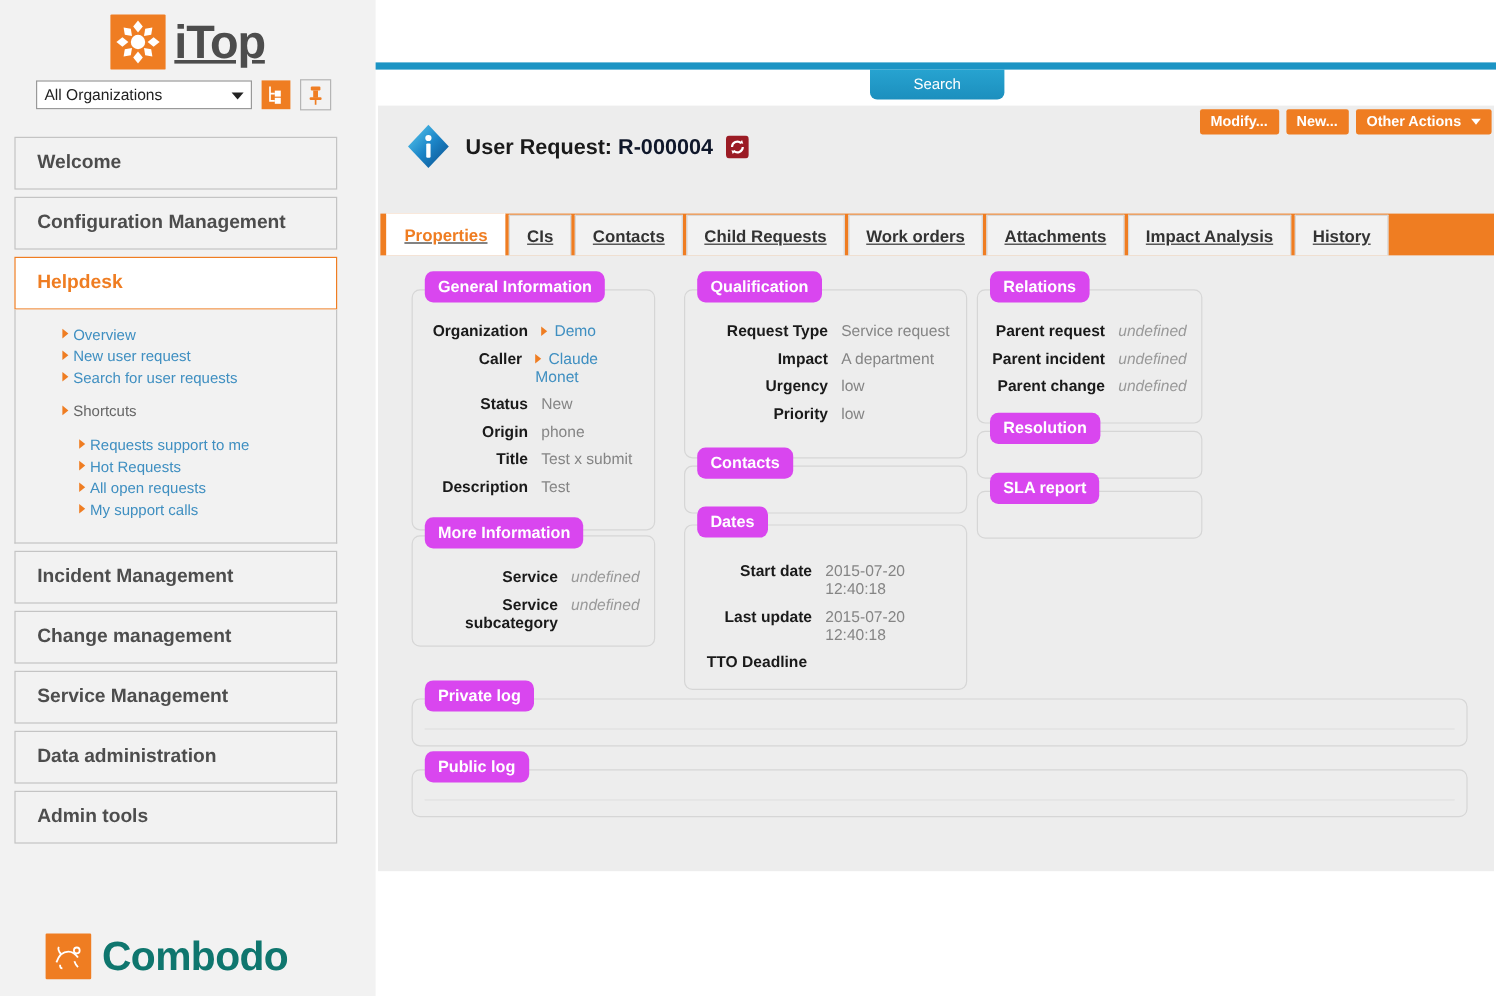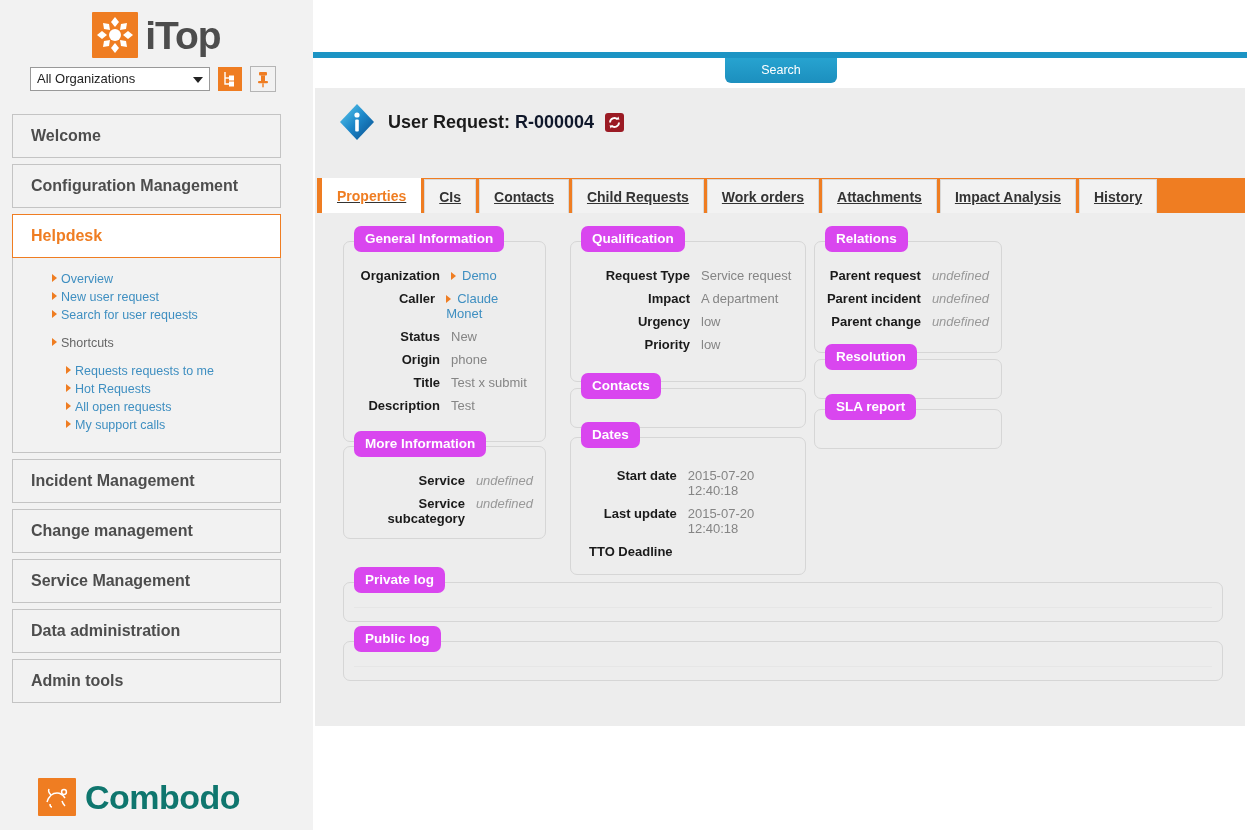--- a/index.html
+++ b/index.html
@@ -16,21 +16,21 @@
   #left-pane {
     position:absolute; left:0; top:0; width:313px; height:830px;
     background:#f2f2f2;
   }
   #logo-block { position:absolute; left:0; top:12px; width:313px; height:52px; text-align:center; }
   .logo-inline { display:inline-flex; align-items:center; gap:7px; }
   .itop-mark {
     width:46px; height:46px; background:#ef7d22; position:relative; border-radius:1px;
   }
   .itop-mark svg { position:absolute; left:0; top:0; }
-  .itop-word { font-size:39px; font-weight:bold; color:#4d4d4d; letter-spacing:-1px; line-height:1; }
+  .itop-word { font-size:39px; font-weight:bold; color:#4d4d4d; letter-spacing:-1px; line-height:1;text-decoration:underline; }
 
   #org-row { position:absolute; left:30px; top:66px; display:flex; align-items:center; gap:8px; }
   #org-select {
     width:180px; height:24px; background:#fff; border:1px solid #999;
     font-family:"Liberation Sans", sans-serif; font-size:13px; color:#222;
     padding:0 2px 0 6px; line-height:22px; position:relative; cursor:pointer;
   }
   #org-select .caret {
     position:absolute; right:6px; top:9px; width:0;height:0;
     border-left:5px solid transparent; border-right:5px solid transparent; border-top:6px solid #222;
@@ -230,21 +230,21 @@
         <span class="sub-link">Search for user requests</span>
       </div>
       <div class="gap-row"></div>
       <div class="sub-item lvl1">
         <span class="arw"></span>
         <span class="sub-plain">Shortcuts</span>
       </div>
       <div class="gap-row"></div>
       <div class="sub-item lvl2">
         <span class="arw"></span>
-        <span class="sub-link">Requests requests to me</span>
+        <span class="sub-link">Requests support to me</span>
       </div>
       <div class="sub-item lvl2">
         <span class="arw"></span>
         <span class="sub-link">Hot Requests</span>
       </div>
       <div class="sub-item lvl2">
         <span class="arw"></span>
         <span class="sub-link">All open requests</span>
       </div>
       <div class="sub-item lvl2">
@@ -313,20 +313,32 @@
 </div>
 <div id="power-caret"></div>
 
 <div id="content">
 
   <div id="teal-bar"></div>
   <div id="search-tab">Search</div>
 
   <div id="panel">
 
+    <div id="action-btns">
+      <div class="act-btn">
+        <span>Modify...</span>
+      </div>
+      <div class="act-btn">
+        <span>New...</span>
+      </div>
+      <div class="act-btn">
+        <span>Other Actions</span>
+        <span class="dcaret"></span>
+      </div>
+    </div>
 
     <div id="title-row">
       <div class="diamond-wrap">
         <svg width="40" height="40" viewBox="0 0 40 40">
           <defs>
             <linearGradient id="dg" x1="0" y1="0" x2="1" y2="1">
               <stop offset="0" stop-color="#5ecdf0"></stop>
               <stop offset="0.5" stop-color="#1c86c8"></stop>
               <stop offset="1" stop-color="#0a4d8c"></stop>
             </linearGradient>

